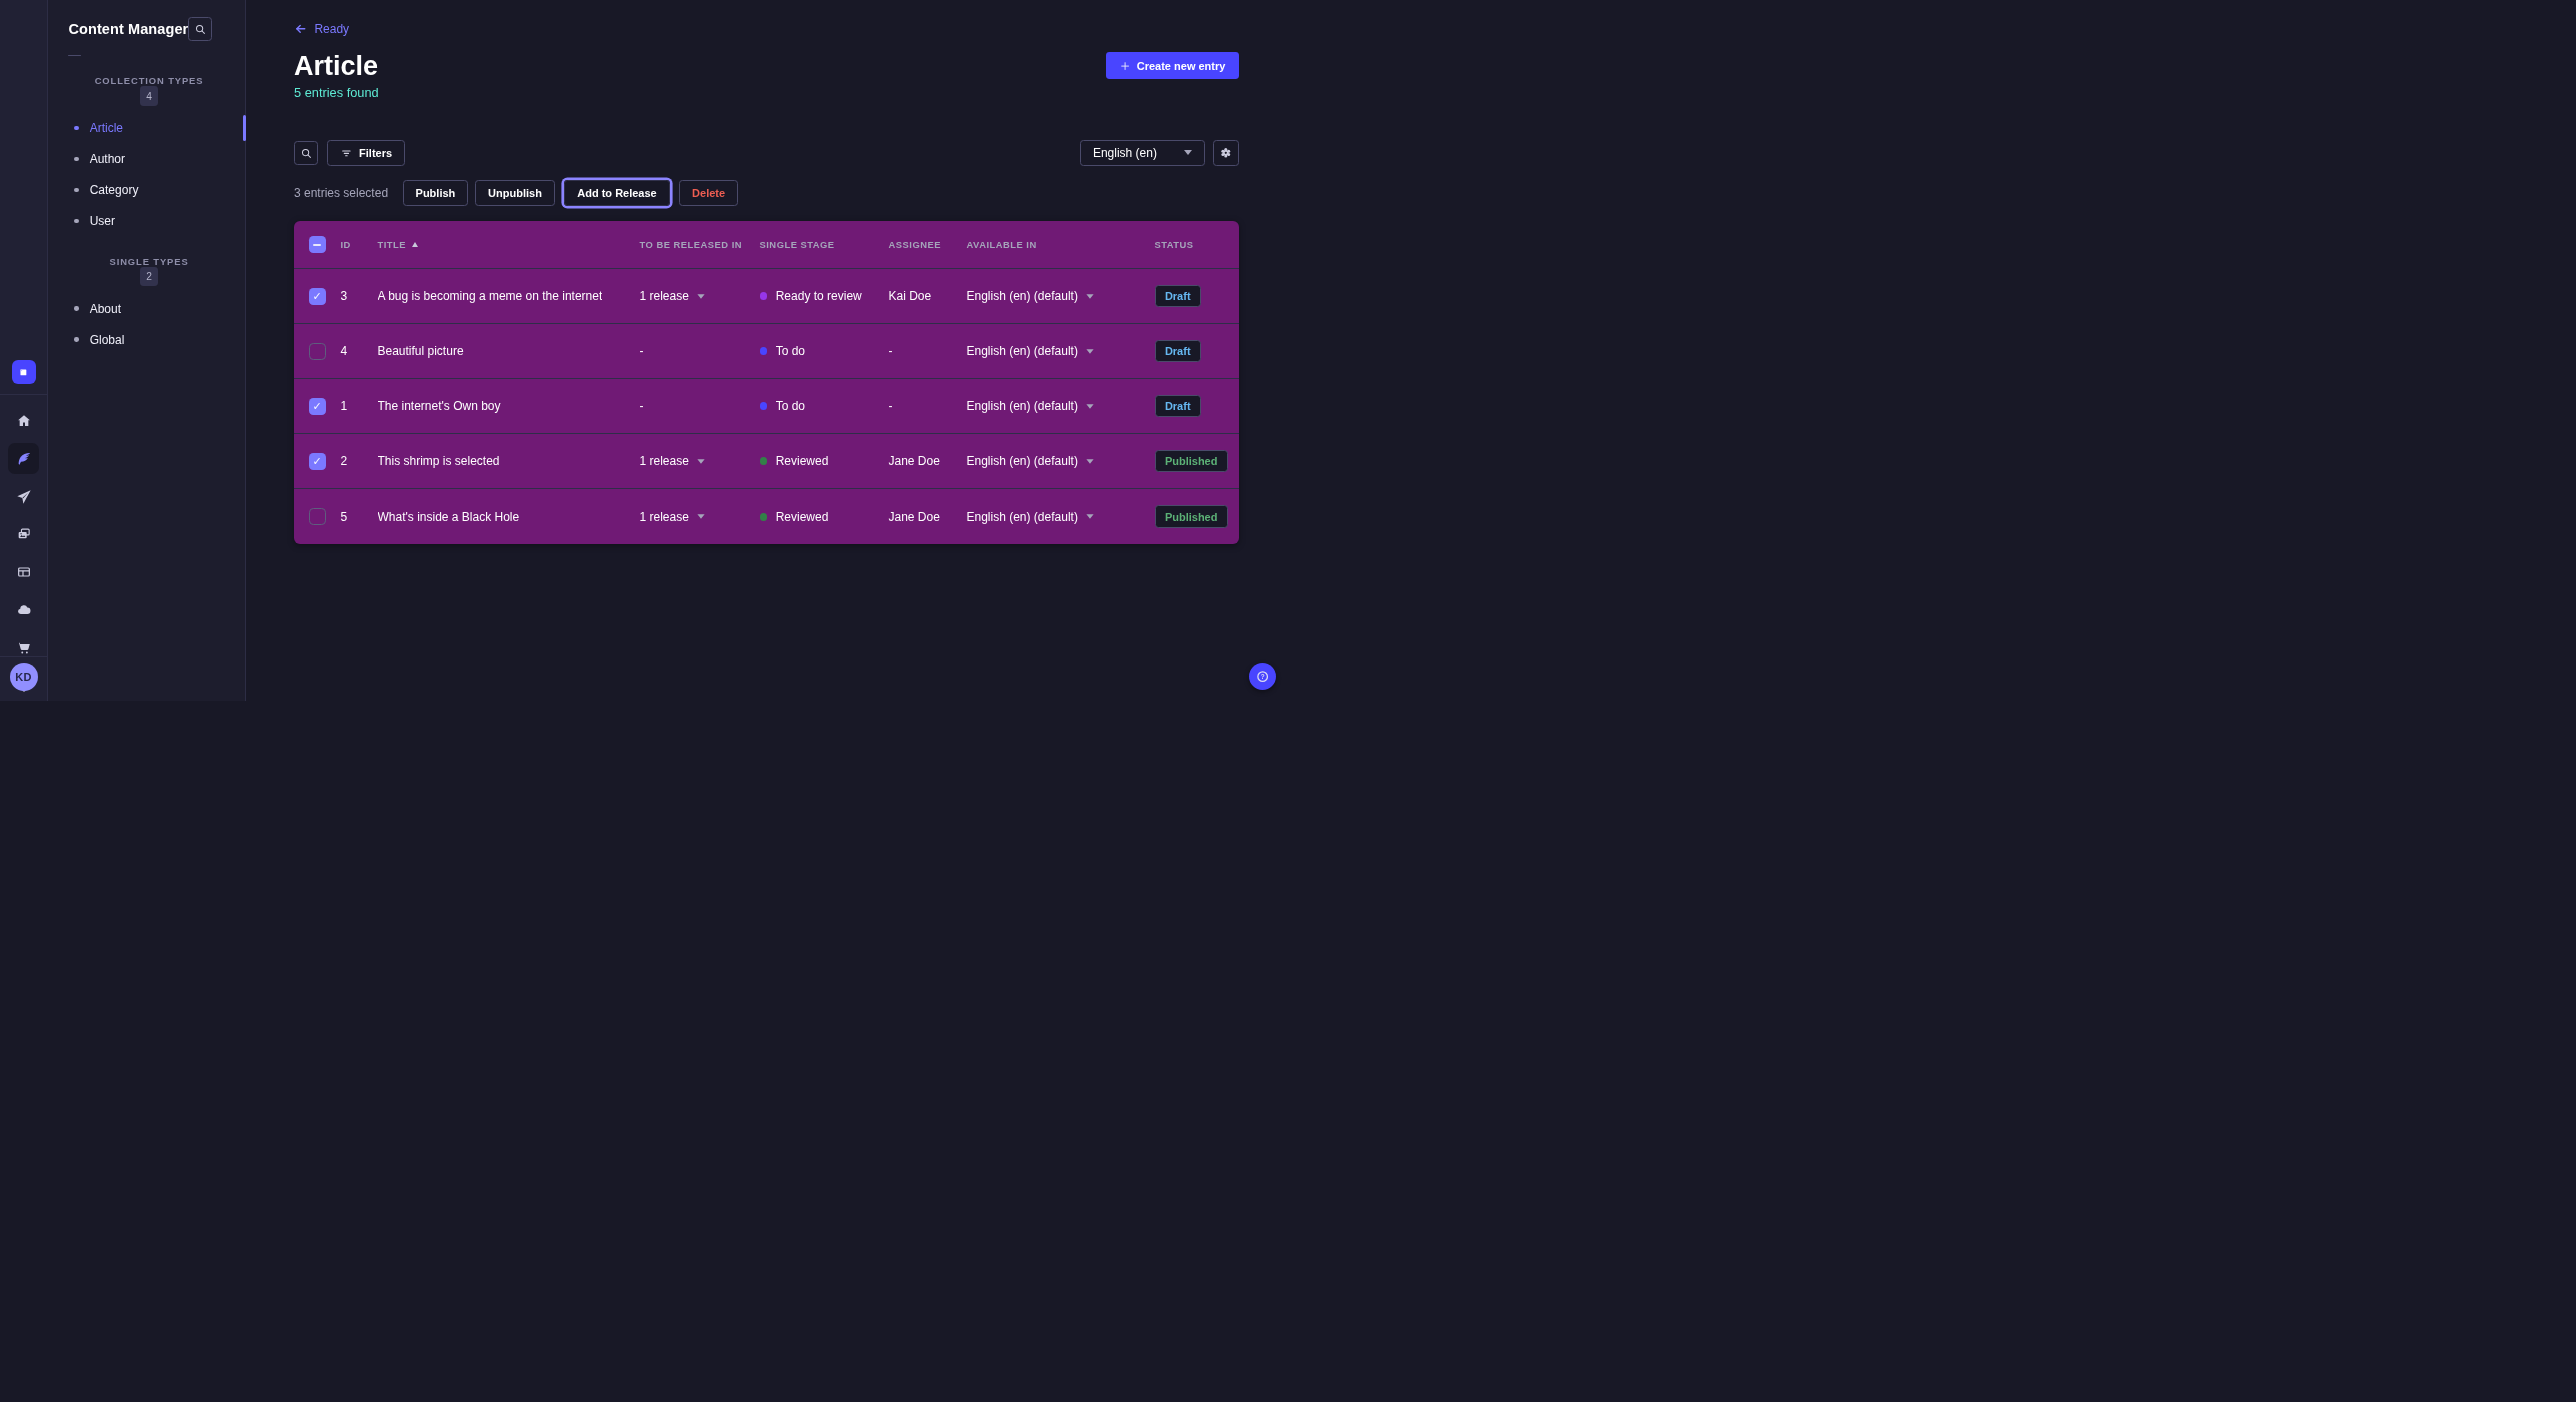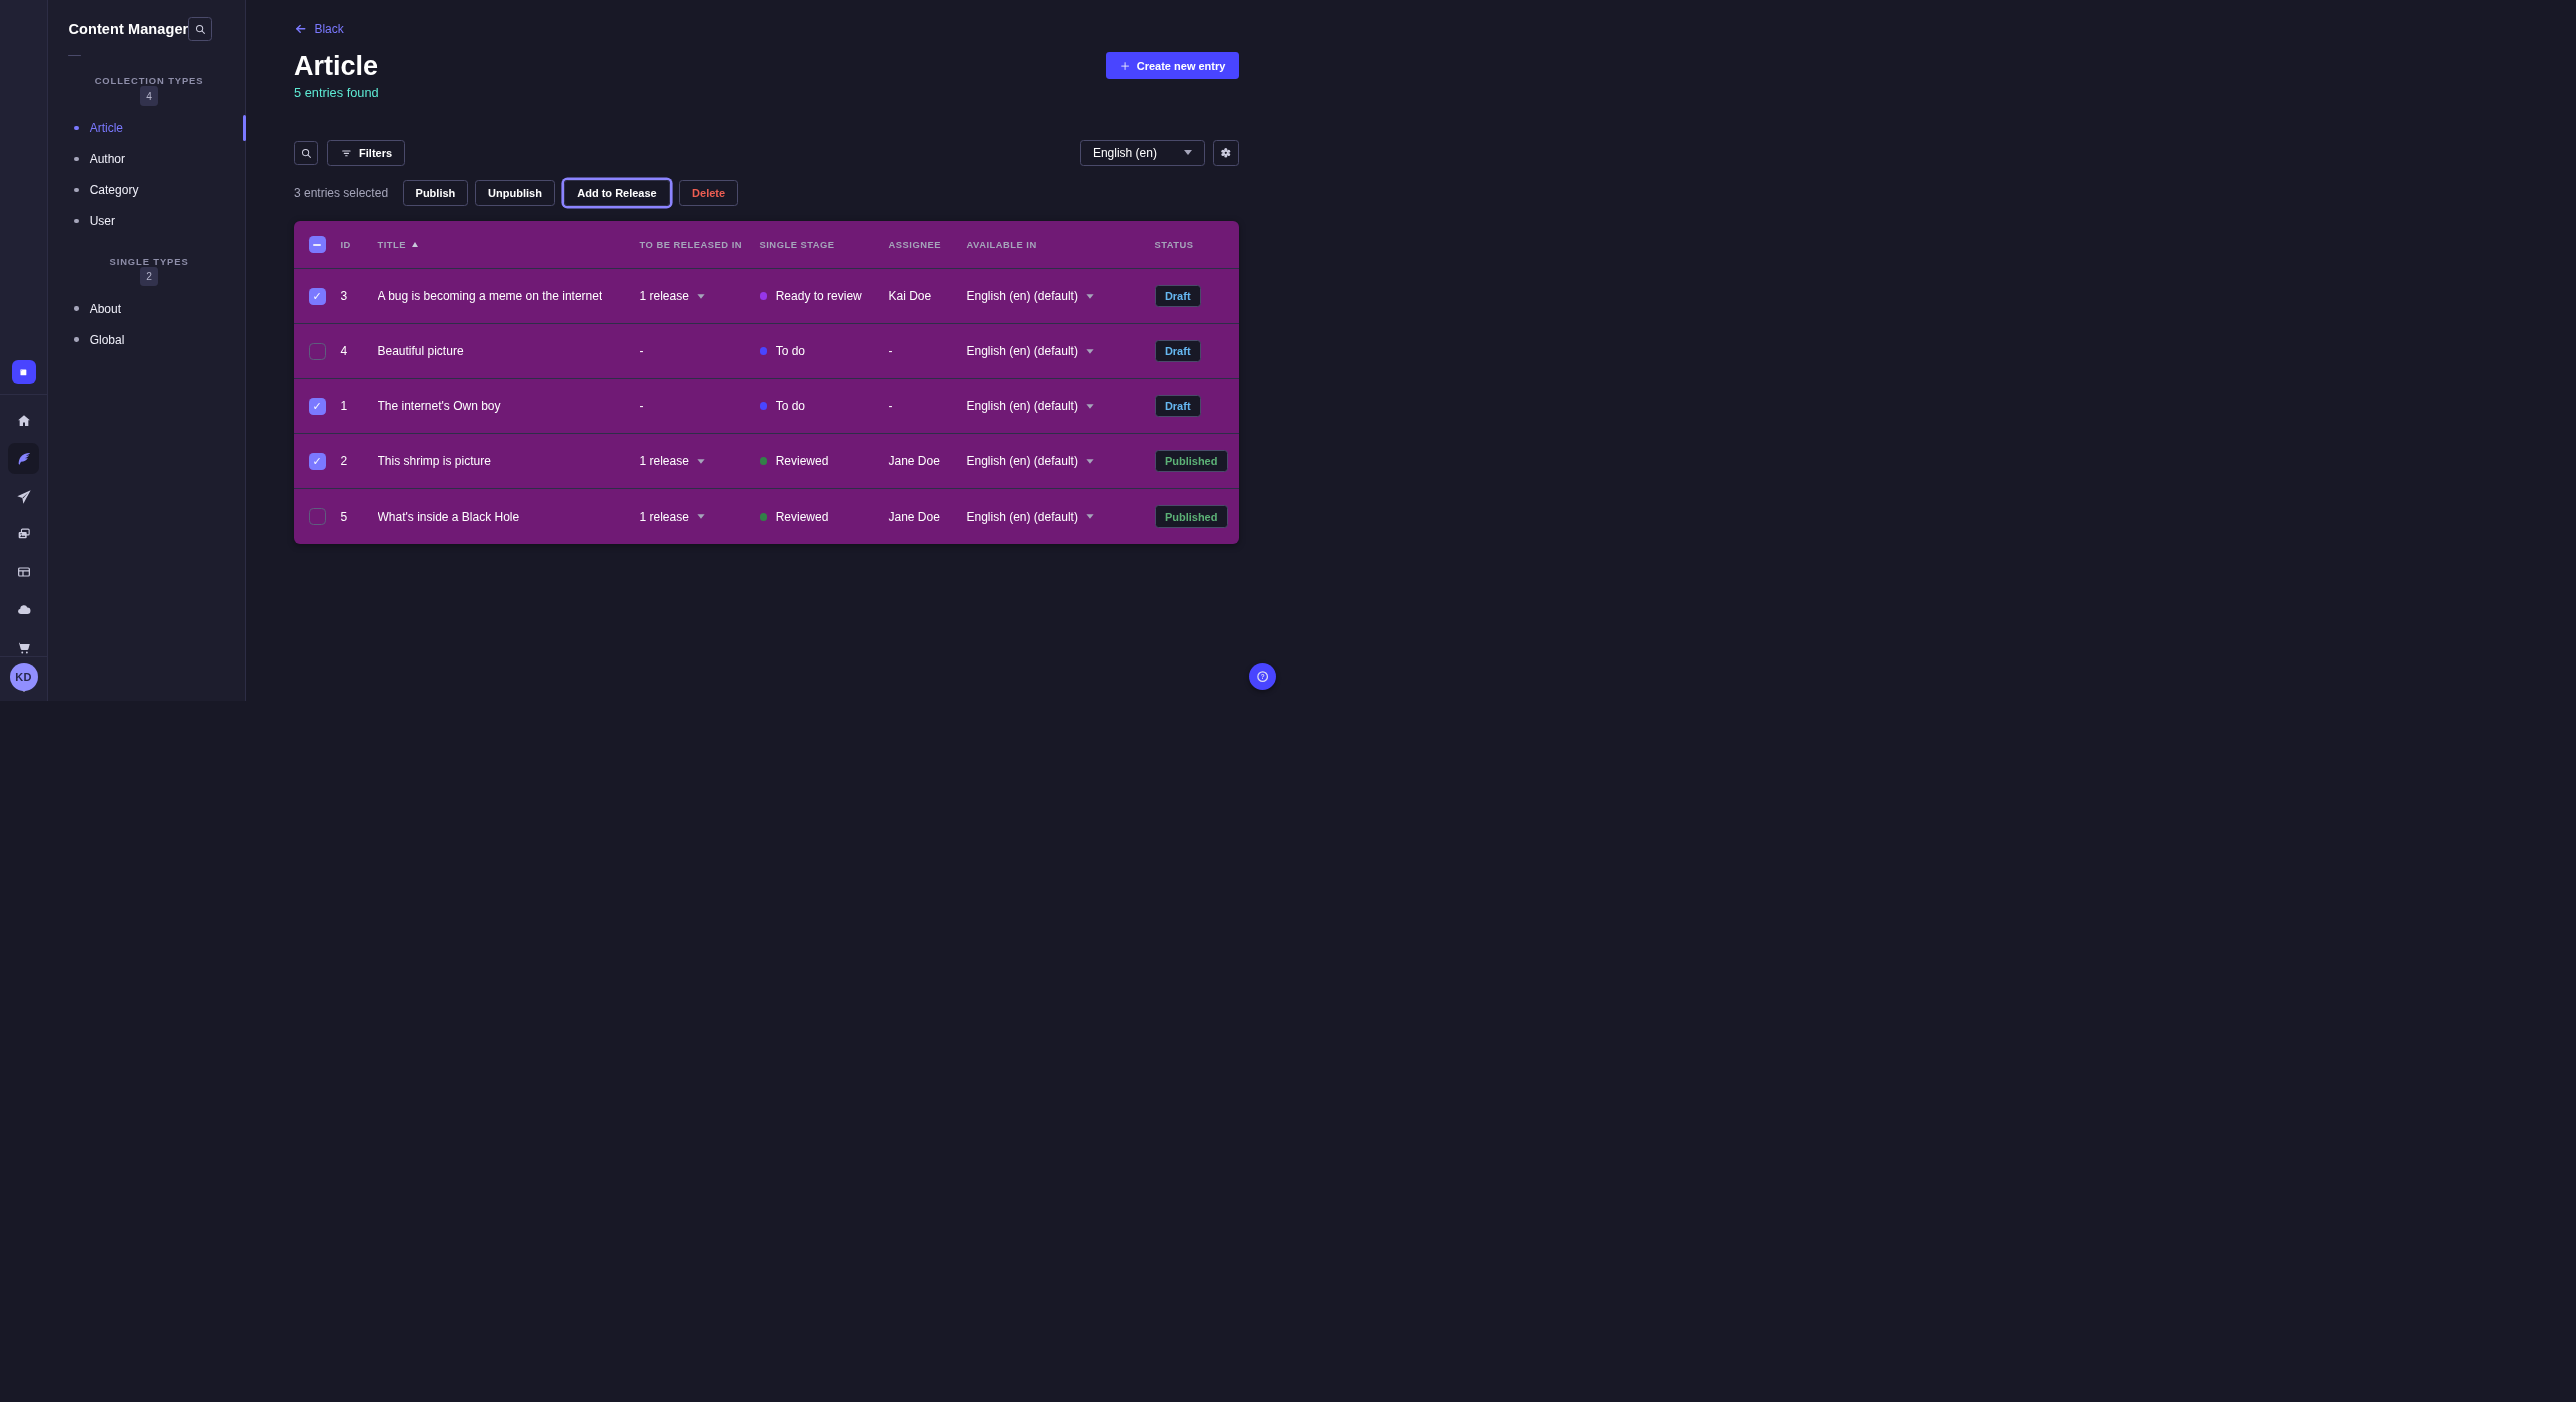--- a/index.html
+++ b/index.html
@@ -264,21 +264,21 @@
       </div>
   </aside>
 
   <main class="main">
 
     <a class="back-link">
       <svg width="13.6" height="13.6" viewBox="0 0 24 24" fill="none" stroke="#7b79ff" stroke-width="2.4" stroke-linecap="round" stroke-linejoin="round">
         <path d="M19 12H5"></path>
           <path d="M11 18l-6-6 6-6"></path>
       </svg>
-      <span>Black</span>
+      <span>Ready</span>
     </a>
 
     <div class="title-row">
       <div>
         <h1 class="page-title">Article</h1>
         <div class="page-subtitle">5 entries found</div>
       </div>
       <button class="btn btn-primary">
         <svg width="10.2" height="10.2" viewBox="0 0 24 24" fill="none" stroke="#e8e8fb" stroke-width="2.2" stroke-linecap="round">
           <path d="M12 4v16M4 12h16"></path>
@@ -435,21 +435,21 @@
     <div class="cell">
               <span class="status-badge draft">Draft</span>
             </div>
   </div>
           <div class="trow">
     <div class="cell">
               <span class="checkbox checked"></span>
             </div>
     <div class="cell">2</div>
     <div class="cell cell-title">
-              <span>This shrimp is picture</span>
+              <span>This shrimp is selected</span>
             </div>
     <div class="cell release-cell">
       <span>1 release</span>
       <span class="caret-down"></span>
     </div>
     <div class="cell">
       <span class="stage-dot" style="background: rgb(50, 128, 72);"></span>
       <span>Reviewed</span>
     </div>
     <div class="cell">Jane Doe</div>

